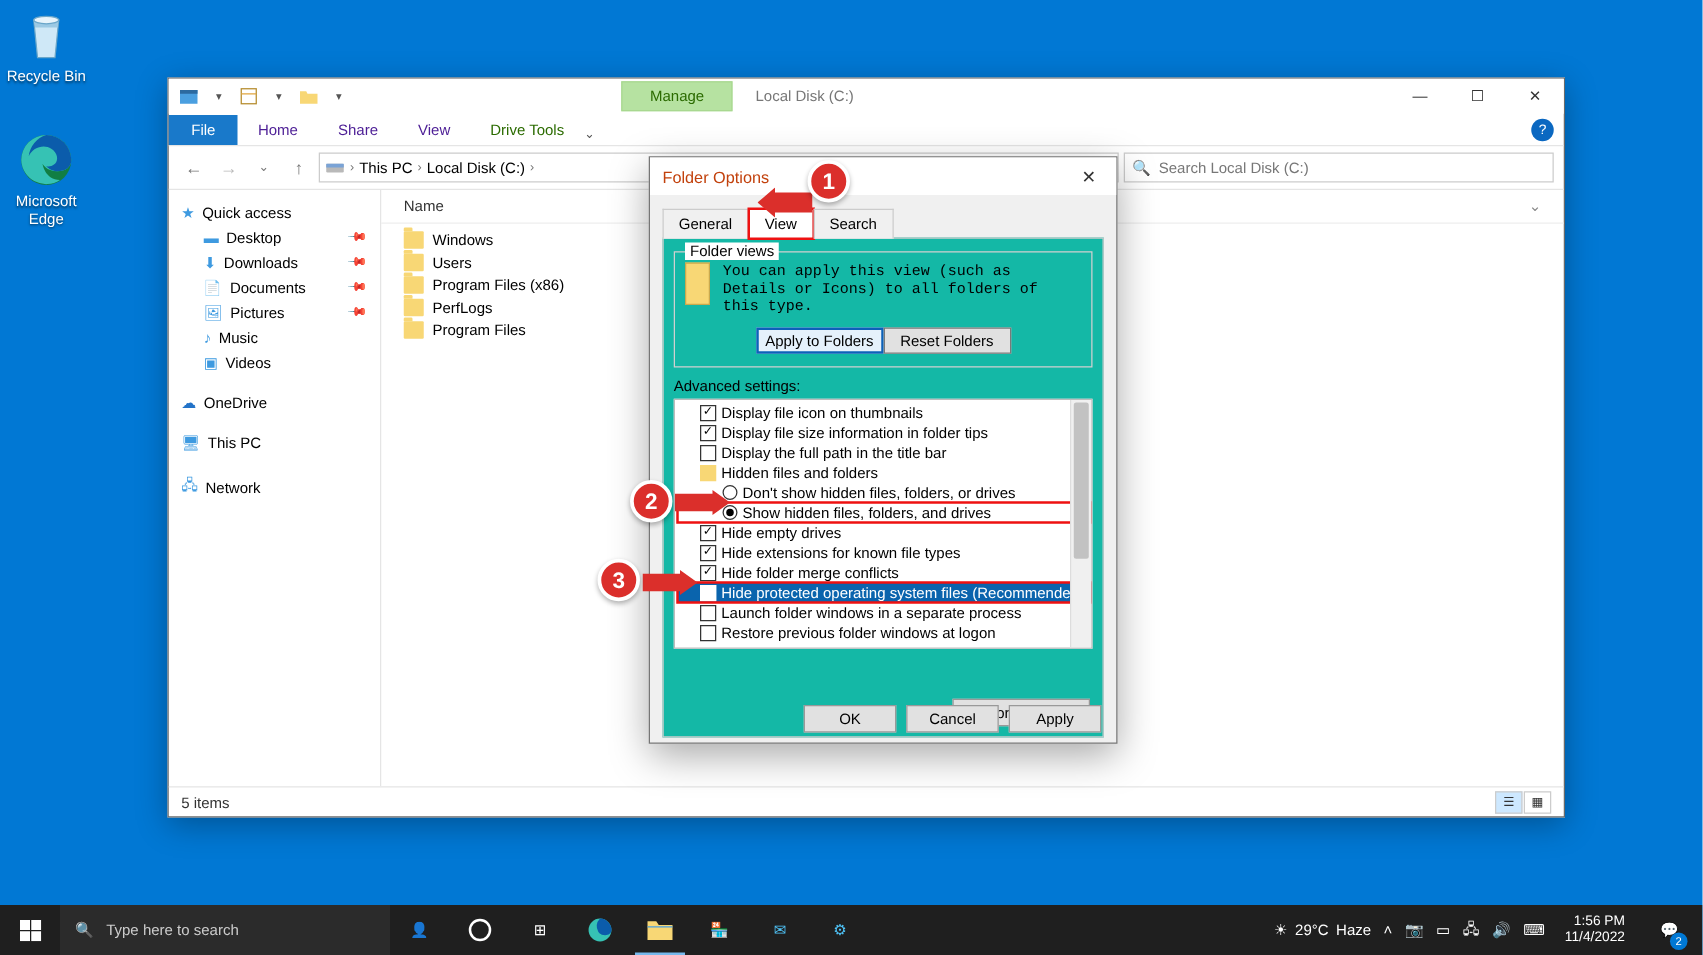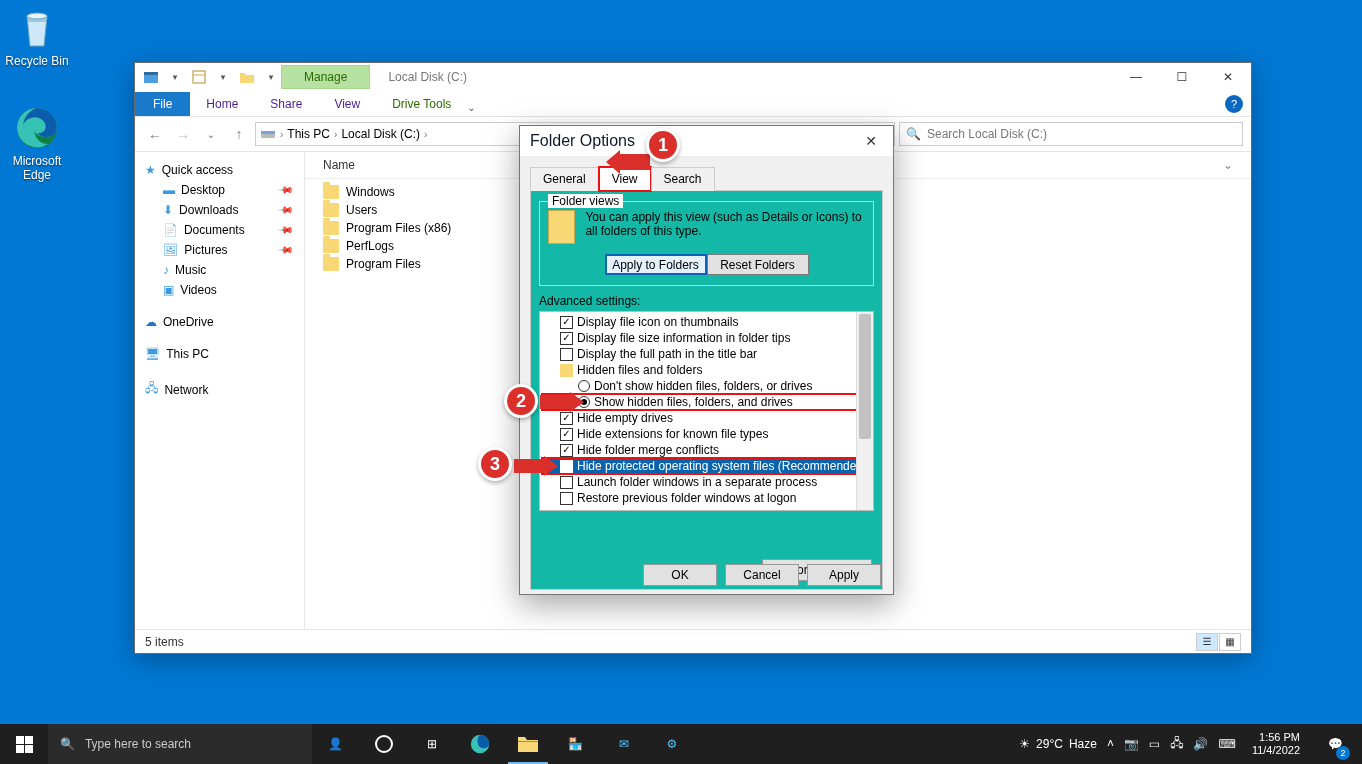--- a/index.html
+++ b/index.html
@@ -8,21 +8,21 @@
 
 .desktop-icon { position: absolute; width: 74px; text-align: center; color: #fff; font-size: 12px; cursor: pointer; }
 .desktop-icon .ic { width: 48px; height: 48px; margin: 0 auto 2px; }
 .desktop-icon span { text-shadow: 0 1px 2px rgba(0,0,0,.6); display:block; }
 
 
 .explorer { position: absolute; left: 134px; top: 62px; width: 1118px; height: 592px; background: #fff; border: 1px solid #6b6b6b; box-shadow: 0 6px 24px rgba(0,0,0,.3); }
 .ex-titlebar { height: 28px; background: #fff; display: flex; align-items: center; }
 .ex-qat { display:flex; gap:4px; padding-left:6px; align-items:center; }
 .ex-qat .q { width:20px; height:20px; display:flex; align-items:center; justify-content:center; font-size:12px; color:#555; }
-.ex-manage { background:#b6e2a1; color:#2b6b00; font-size:12px; padding:4px 22px; border:1px solid #a8d890;}
+.ex-manage { background:#b6e2a1; color:#2b6b00; font-size:12px; padding:4px 22px; margin-left:216px; border:1px solid #a8d890;}
 .ex-title { color:#777; margin-left:18px; font-size:12px; }
 .ex-ctl { margin-left:auto; display:flex; }
 .ex-ctl div { width:46px; height:28px; display:flex; align-items:center; justify-content:center; color:#333; }
 
 .ex-tabs { height:25px; display:flex; align-items:flex-end; font-size:12px; }
 .ex-tabs .file { background:#1979ca; color:#fff; padding:5px 18px; }
 .ex-tabs .tab { padding:5px 16px; color:#4c1d95; }
 .ex-tabs .drivetools { padding:5px 16px; color:#2b6b00;}
 .ex-help { margin-left:auto; width:18px; height:18px; border-radius:50%; background:#0b68c1; color:#fff; font-size:11px; display:flex; align-items:center; justify-content:center; margin-right:8px; margin-bottom:3px;}
 .ex-chev { color:#555; margin-right:6px; margin-bottom:3px; font-size:10px; }
@@ -46,32 +46,32 @@
 .frow { display:flex; align-items:center; gap:7px; padding:2px 10px; font-size:12px;}
 .frow .fic { width:16px; height:14px; background:#f8d775; border-radius:1px; position:relative;}
 .frow .fic::before{content:"";position:absolute;top:-3px;left:0;width:7px;height:3px;background:#f8d775;border-radius:1px 1px 0 0;}
 .ex-status { position:absolute; bottom:0; left:0; right:0; height:24px; border-top:1px solid #e5e5e5; display:flex; align-items:center; padding:4px 10px; font-size:12px; color:#333; }
 .ex-status .views{ margin-left:auto; display:flex; gap:1px;}
 .ex-status .views div{ width:22px; height:18px; border:1px solid #ccc; display:flex; align-items:center; justify-content:center; font-size:10px;}
 
 
 .dlg { position:absolute; left:519px; top:125px; width:375px; height:470px; background:#f0f0f0; border:1px solid #767676; box-shadow:0 10px 30px rgba(0,0,0,.35); z-index:50; font-size:12px; }
 .dlg-titlebar { height:30px; background:#fff; display:flex; align-items:center; padding:0 10px; }
-.dlg-titlebar .t { font-size:16px; color:#0f172a; }
+.dlg-titlebar .t { font-size:13px; color:#c2410c; }
 .dlg-close { margin-left:auto; font-size:14px; color:#333; cursor:pointer; padding:2px 6px;}
 .dlg-tabs { display:flex; padding:10px 10px 0 10px; gap:0; }
 .dlg-tabs .dt { padding:4px 12px 5px; background:#f0f0f0; border:1px solid #ccc; border-bottom:none; position:relative; top:1px; z-index:1; font-size:12px; cursor:pointer;}
 .dlg-tabs .dt.active { background:#fff; }
 .dlg-tabs .dt.hl { outline:2px solid #e11; outline-offset:-1px;}
 .dlg-panel { margin:0 10px 0 10px; border:1px solid #ccc; background:#14b8a6; padding:8px 8px 12px; height:400px; position:relative;}
 .fieldset { border:1px solid #d0d0d0; margin:2px 0 8px; padding:8px 8px 10px; position:relative; }
 .fieldset .legend { position:absolute; top:-8px; left:8px; background:#fff; padding:0 4px; font-size:12px;}
 .fv-row { display:flex; gap:10px; }
 .fv-ic { width:38px; height:34px; background:#f8d775; border:1px solid #caa94e; position:relative;}
-.fv-txt { font-size:12px; color:#000; }
+.fv-txt { font-size:12px; color:#000;font-family:Liberation Mono, monospace; }
 .fv-btns { display:flex; gap:0; justify-content:center; margin-top:10px;}
 .fv-btns button { width:102px; height:21px; font-size:12px; border:1px solid #7a7a7a; background:#e1e1e1; }
 .fv-btns button.pri { border:2px solid #0c61b9; background:#e5f1fb;}
 .adv-lbl{ margin:6px 0 3px; }
 .adv-box { border:1px solid #bcbcbc; height:200px; overflow:hidden; background:#fff; position:relative; }
 .adv-inner{ padding:2px 0 2px 2px; font-size:12px; line-height:16px;}
 .adv-row { display:flex; align-items:center; gap:4px; padding:0 2px; white-space:nowrap;}
 .adv-row.ind1{ padding-left:18px;}
 .adv-row.ind2{ padding-left:36px;}
 .cb { width:13px; height:13px; border:1px solid #333; background:#fff; display:inline-flex; align-items:center; justify-content:center; font-size:10px; flex:none;}

